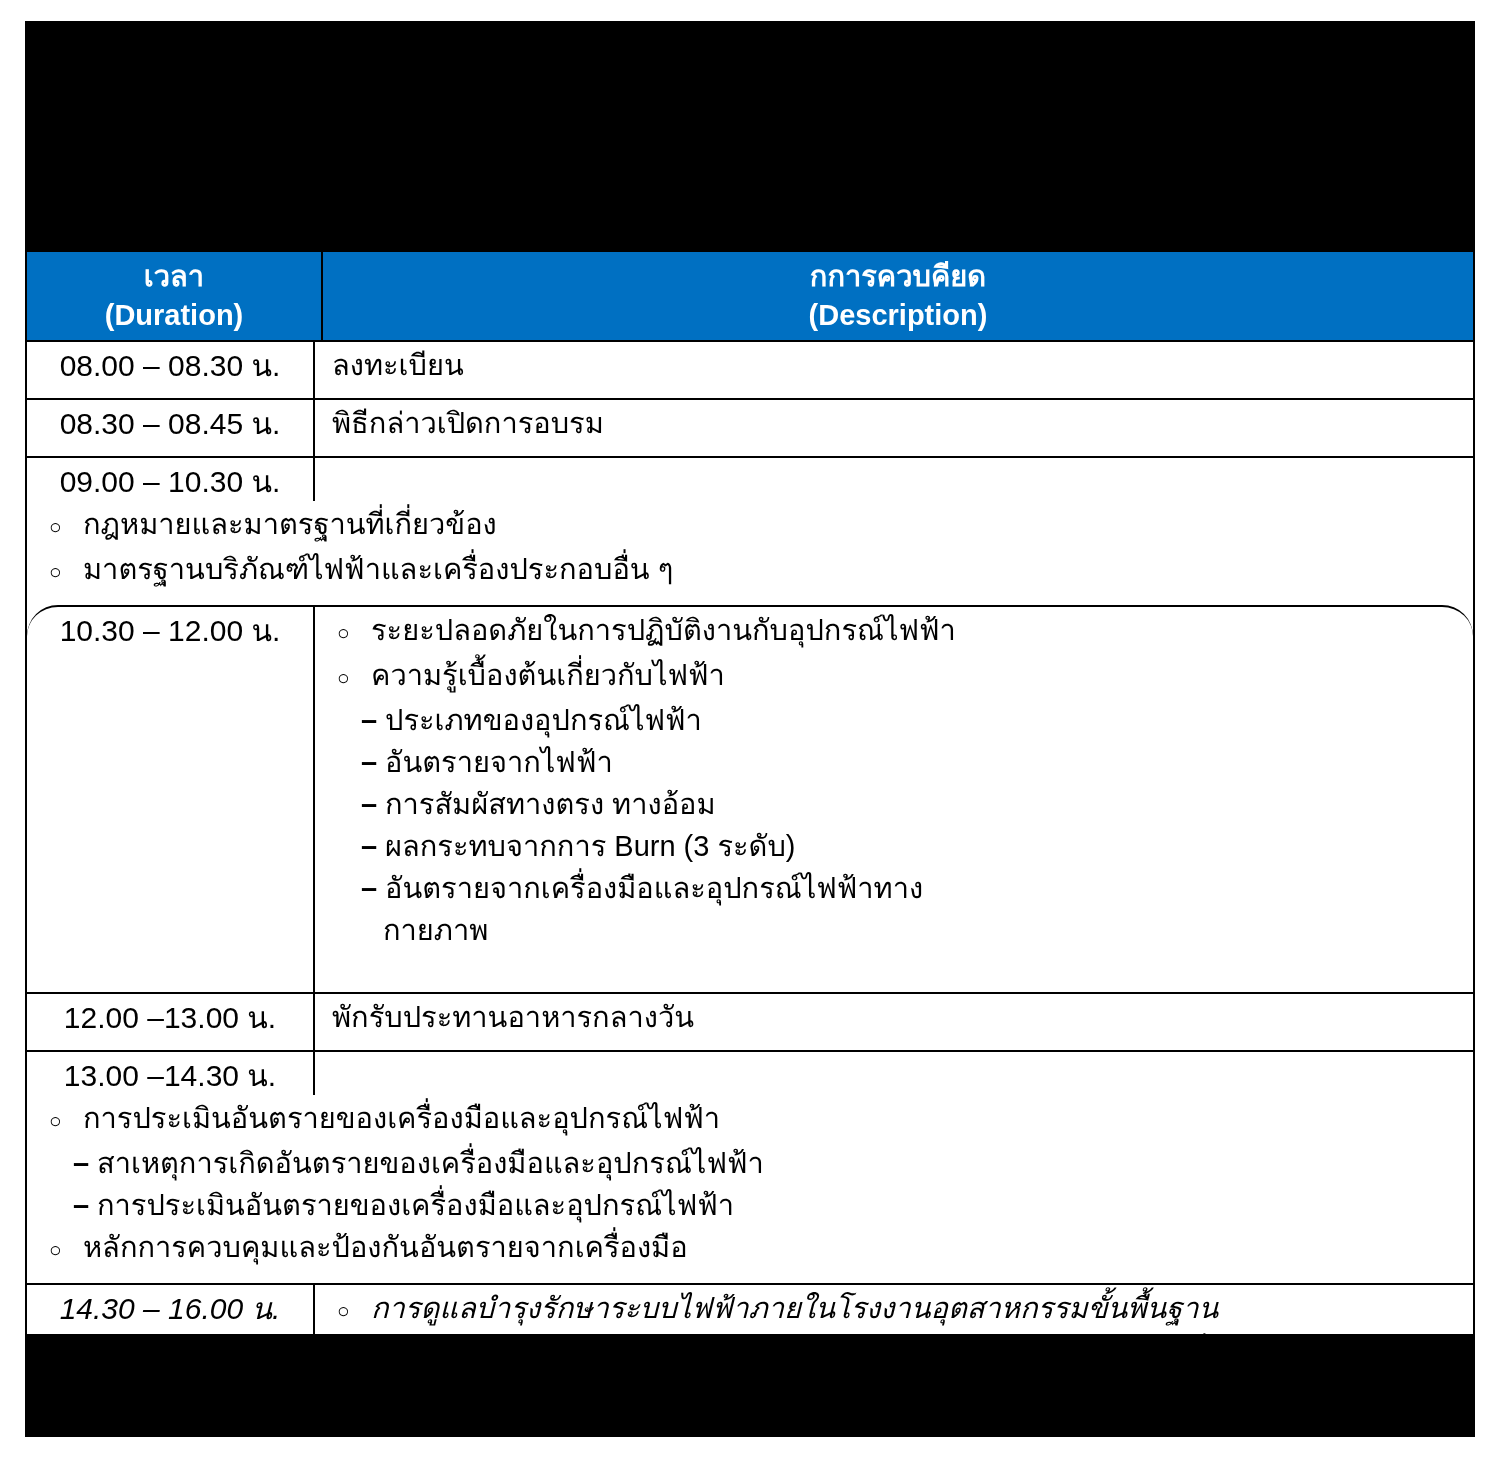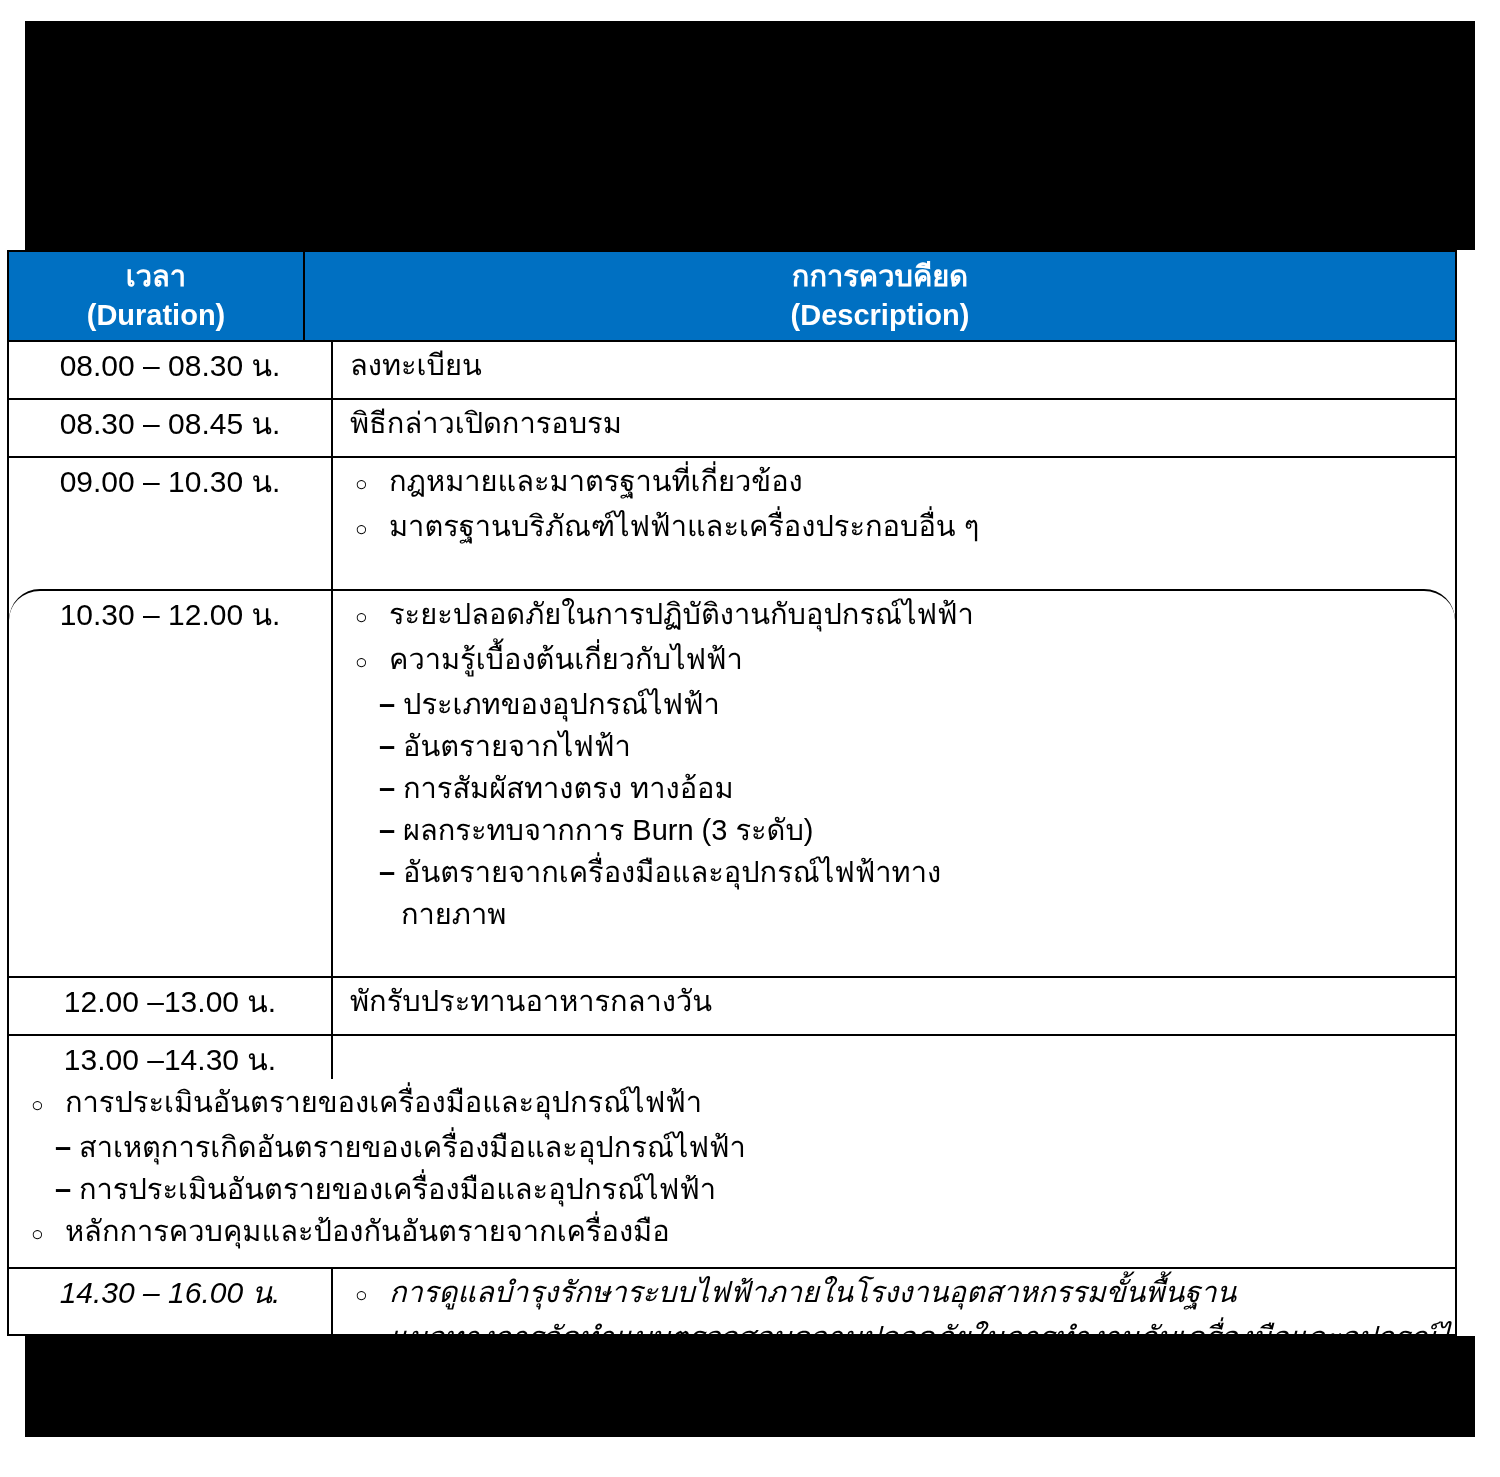--- a/index.html
+++ b/index.html
@@ -25,21 +25,21 @@
   .banner-bottom {
     position: absolute;
     left: 25px;
     top: 1336px;
     width: 1450px;
     height: 101px;
     background: #000000;
   }
   .table-wrap {
     position: absolute;
-    left: 7px;
+    left: 25px;
     top: 250px;
     width: 1450px;
     height: 1086px;
     box-sizing: border-box;
     border: 2px solid #000000;
     overflow: hidden;
     background: #ffffff;
   }
   .thead {
     display: flex;
@@ -67,21 +67,21 @@
   }
   .row {
     display: flex;
     border-top: 2px solid #000000;
     background: #ffffff;
   }
   .cell {
     box-sizing: border-box;
   }
   .cell.time {
-    width: 324px;
+    width: 288px;
     flex: none;
     border-right: 2px solid #000000;
     text-align: center;
     font-size: 30px;
     padding-top: 5px;
     line-height: 38px;
   }
   .cell.desc {
     flex: 1;
     padding: 2px 12px 12px 0;
@@ -136,21 +136,21 @@
         </div>
       </div>
       <div class="row" style="min-height: 41px;">
         <div class="cell time">08.30 – 08.45 น.</div>
         <div class="cell desc">
           <div class="line plain">
             <span>พิธีกล่าวเปิดการอบรม</span>
           </div>
         </div>
       </div>
-      <div class="row" style="min-height: 131px;">
+      <div class="row" style="min-height: 131px; flex-direction: column;">
         <div class="cell time">09.00 – 10.30 น.</div>
         <div class="cell desc">
           <div class="line bullet">
             <span class="marker">○</span>
             <span>กฎหมายและมาตรฐานที่เกี่ยวข้อง</span>
           </div>
           <div class="line bullet">
             <span class="marker">○</span>
             <span>มาตรฐานบริภัณฑ์ไฟฟ้าและเครื่องประกอบอื่น ๆ</span>
           </div>

